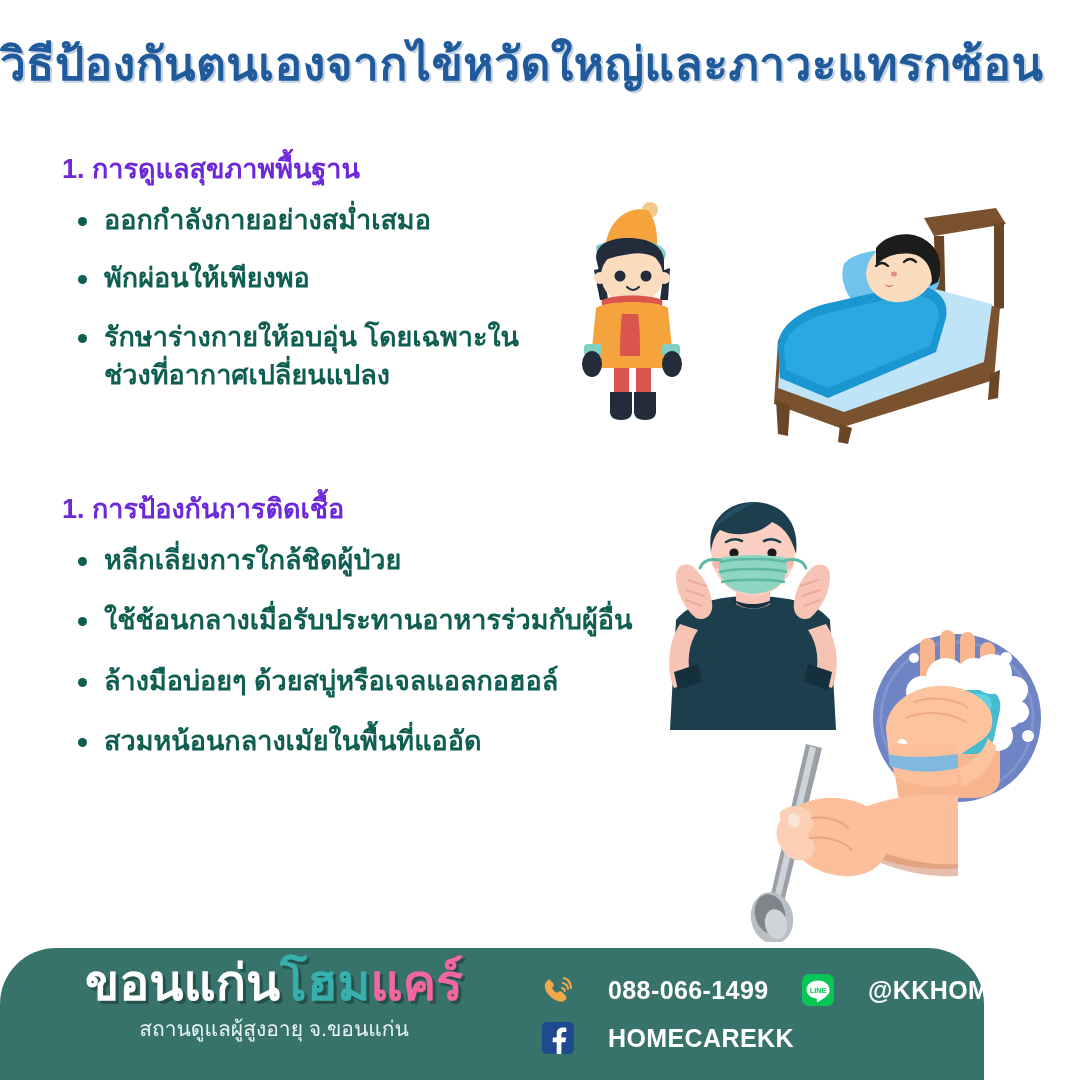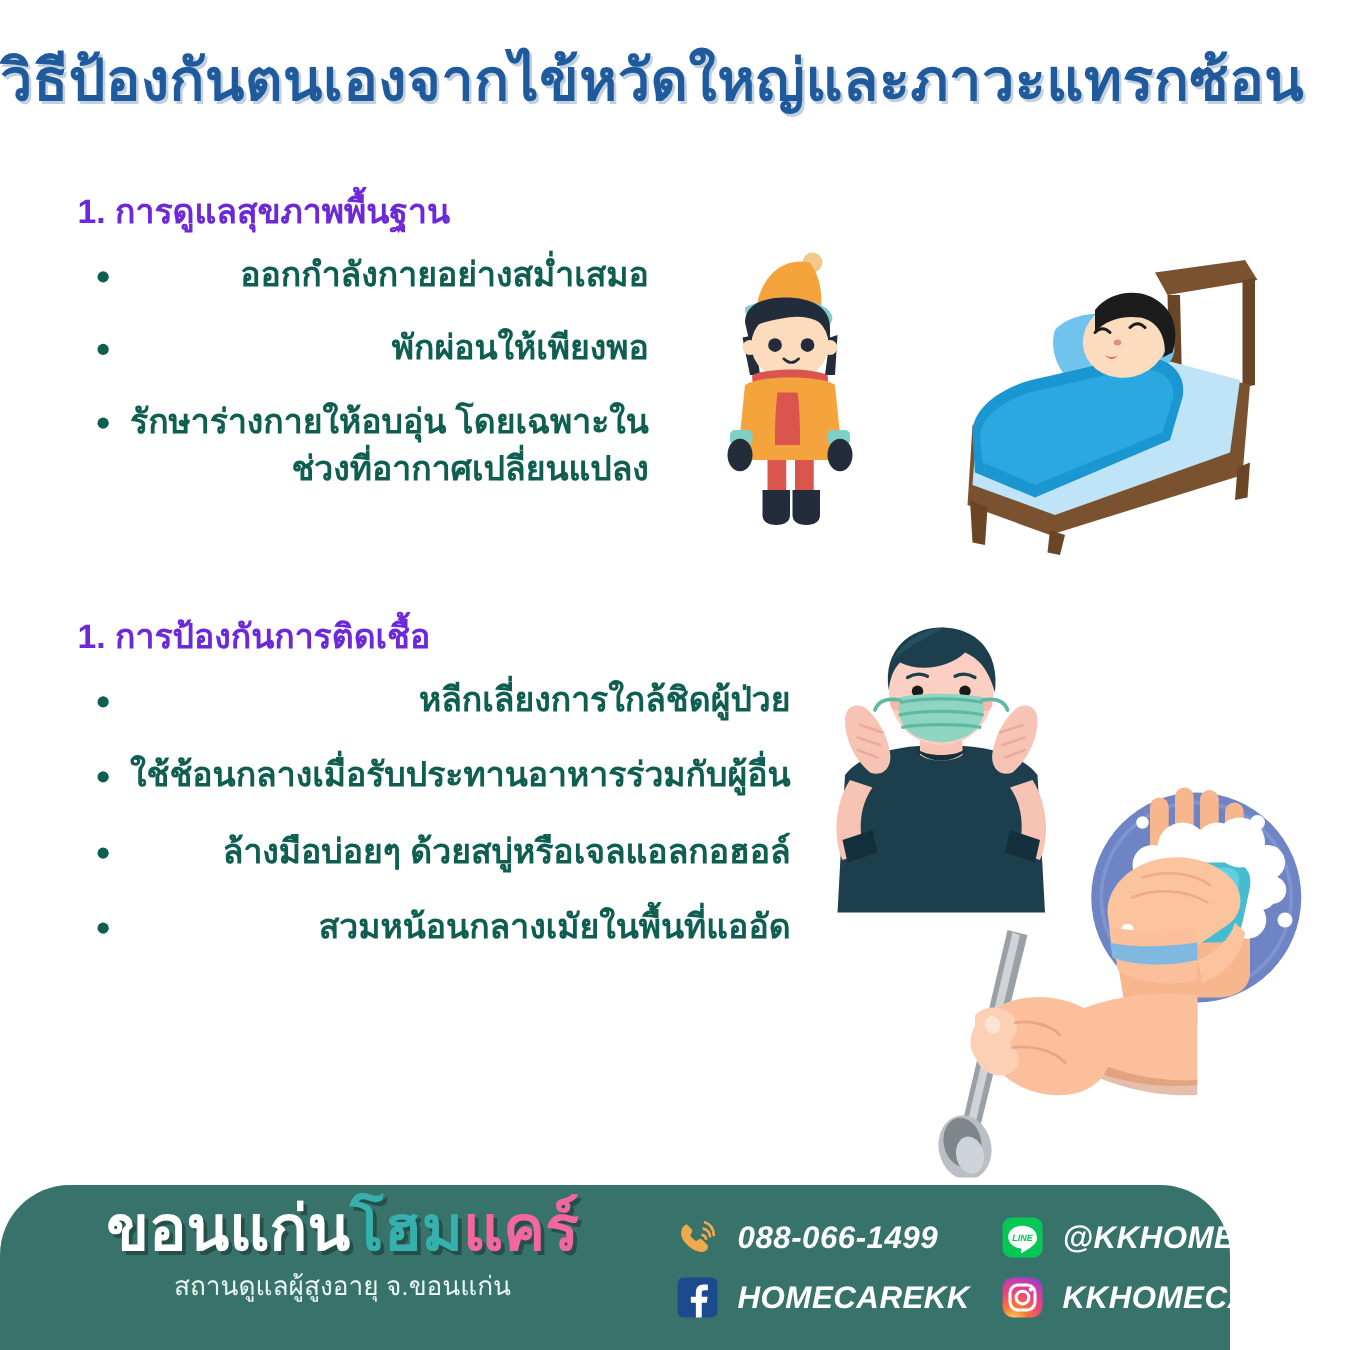--- a/index.html
+++ b/index.html
@@ -45,21 +45,20 @@
   .bullet-list { list-style: none; margin-top: 14px; }
   .bullet-item {
     position: relative;
     font-size: 27px;
     font-weight: 600;
     color: #0f5e52;
     padding-left: 42px;
     margin-bottom: 20px;
     line-height: 1.42;
     white-space: pre-line;
-    text-align: right;
   }
   .bullet-item::before {
     content: "";
     position: absolute;
     left: 16px; top: 16px;
     width: 9px; height: 9px;
     border-radius: 50%;
     background: #0f5e52;
   }
   #section-2 .bullet-item { margin-bottom: 22px; }
@@ -108,21 +107,21 @@
 
   #contact-block {
     position: absolute;
     left: 540px; top: 18px;
     display: grid;
     grid-template-columns: 252px auto;
     grid-template-rows: 48px 48px;
     align-items: center;
     column-gap: 8px;
   }
-  .contact-row { display: flex; align-items: center; gap: 14px; font-style: italic; }
+  .contact-row { display: flex; align-items: center; gap: 32px; }
   .contact-text {
     color: #ffffff;
     font-size: 25px;
     font-weight: 700;
     letter-spacing: 0.4px;
     white-space: nowrap;
   }
   .ico { width: 36px; height: 36px; flex: 0 0 36px; display:block; }
   .ico svg { width: 100%; height: 100%; display: block; }
 </style>
@@ -392,37 +391,17 @@
       <div class="contact-row">
         <span class="ico">
           <svg viewBox="0 0 36 36" xmlns="http://www.w3.org/2000/svg">
             <rect x="2" y="2" width="32" height="32" rx="5" fill="#1d4a8f"></rect>
             <path d="M21.4 34 V22.2 h4 l.7-4.8h-4.7v-3c0-1.4.4-2.3 2.4-2.3h2.5V7.8c-.4-.06-1.9-.2-3.6-.2-3.6 0-6 2.2-6 6.2v3.6h-4v4.8h4V34z" fill="#ffffff"></path>
           </svg>
         </span>
         <span class="contact-text">HOMECAREKK</span>
       </div>
 
-      <div class="contact-row">
-        <span class="ico">
-          <svg viewBox="0 0 36 36" xmlns="http://www.w3.org/2000/svg">
-            <defs>
-              <radialGradient id="ig" cx="28%" cy="106%" r="125%">
-                <stop offset="0%" stop-color="#fdd05d"></stop>
-                <stop offset="28%" stop-color="#f7763a"></stop>
-                <stop offset="58%" stop-color="#e6437f"></stop>
-                <stop offset="80%" stop-color="#c63cb0"></stop>
-                <stop offset="100%" stop-color="#7b43d6"></stop>
-              </radialGradient>
-            </defs>
-            <rect x="2" y="2" width="32" height="32" rx="9" fill="url(#ig)"></rect>
-            <rect x="8" y="8" width="20" height="20" rx="6.4" fill="none" stroke="#ffffff" stroke-width="2.4"></rect>
-            <circle cx="18" cy="18" r="5.1" fill="none" stroke="#ffffff" stroke-width="2.4"></circle>
-            <circle cx="24.6" cy="11.6" r="1.7" fill="#ffffff"></circle>
-          </svg>
-        </span>
-        <span class="contact-text">KKHOMECARE</span>
-      </div>
 
     </div>
   </div>
 
 </div>
 
 </body></html>

